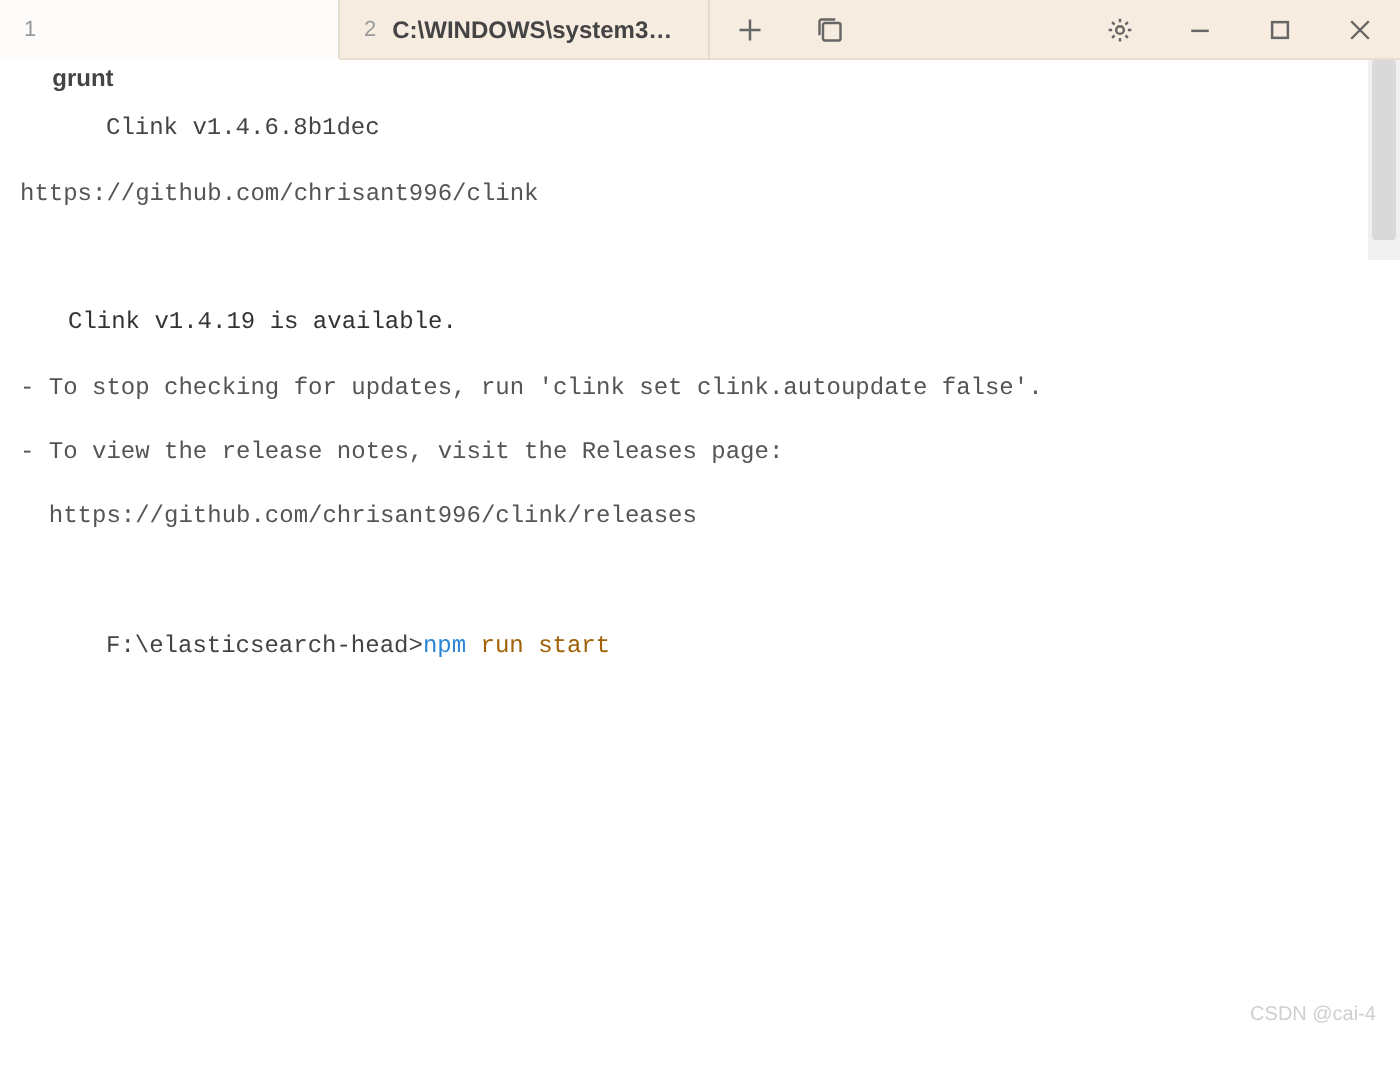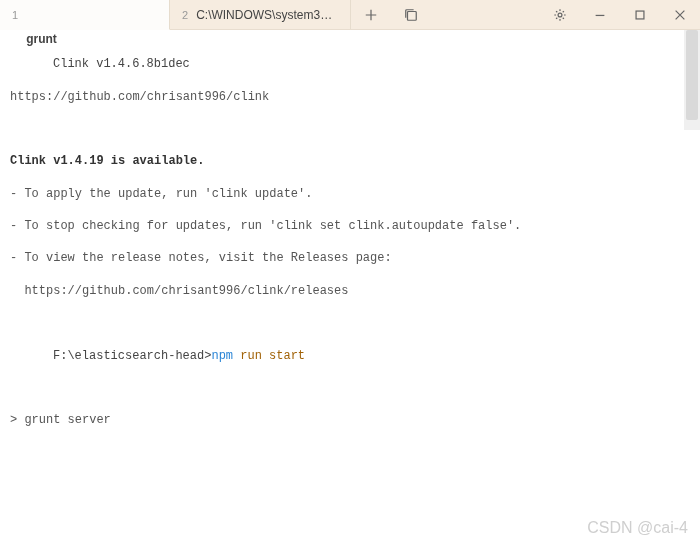--- a/index.html
+++ b/index.html
@@ -33,21 +33,21 @@
     border-right: 1px solid #e6dccd;
     cursor: pointer;
     min-width: 170px;
   }
   .tab.active {
     background: #fdfcfa;
     border-bottom: 1px solid #fdfcfa;
     margin-bottom: -1px;
   }
   .tab .idx { color: #999; font-size: 11px; }
-  .tab .title { color: #444; }
+  .tab .title { color: #444; font-weight: bold; }
   .tab.active .title { font-weight: 600; margin-top: 48px; }
   .titlebar-spacer { flex: 1; }
   .tb-btn {
     width: 40px;
     display: flex;
     align-items: center;
     justify-content: center;
     color: #666;
     cursor: pointer;
   }
@@ -55,21 +55,21 @@
   .terminal {
     padding: 10px 10px;
     line-height: 1.35;
     white-space: pre;
     color: #555;
     height: calc(100% - 30px);
     overflow: hidden;
     position: relative;
   }
   .terminal .line { display: block; }
-  .bold { font-weight: 700; color: #333; }
+  .bold { font-weight: 400; color: #333; margin-left: 24px; }
   .blue { color: #2a85d6; }
   .gray { color: #a16207; }
   .dark { color: #444; margin-left: 43px; }
   .scrollbar {
     position: absolute;
     top: 30px;
     right: 0;
     width: 16px;
     height: 100px;
     background: #f0f0f0;
@@ -79,23 +79,23 @@
     top: 0;
     left: 2px;
     right: 2px;
     height: 90px;
     background: #d9d9d9;
     border-radius: 2px;
   }
   .watermark {
     position: absolute;
     right: 12px;
-    bottom: 0;
+    bottom: 24px;
     font-family: "Segoe UI", sans-serif;
-    font-size: 16px;
+    font-size: 10px;
     color: #cfcfcf;
   }
 </style>
 </head>
 <body>
 
 <div class="titlebar">
   <div class="tab active">
     <span class="idx">1</span>
     <span class="title">grunt</span>
@@ -137,28 +137,26 @@
         <path d="M3 3l10 10M13 3L3 13"></path>
       </svg>
   </div>
 </div>
 
 <div class="terminal">
 <span class="line dark">Clink v1.4.6.8b1dec</span>
 <span class="line">https://github.com/chrisant996/clink</span>
 <span class="line"> </span>
 <span class="line bold">Clink v1.4.19 is available.</span>
-<span class="line">- To apply the update, run 'clink update'.</span>
 <span class="line">- To stop checking for updates, run 'clink set clink.autoupdate false'.</span>
 <span class="line">- To view the release notes, visit the Releases page:</span>
 <span class="line">  https://github.com/chrisant996/clink/releases</span>
 <span class="line"> </span>
 <span class="line"><span class="dark">F:\elasticsearch-head&gt;</span><span class="blue">npm</span><span class="gray"> run </span><span class="gray">start</span></span>
 <span class="line"> </span>
-<span class="line">&gt; grunt server</span>
 
 
 
 
 </div>
 
 <div class="scrollbar">
   <div class="scrollbar-thumb"></div>
 </div>
 

